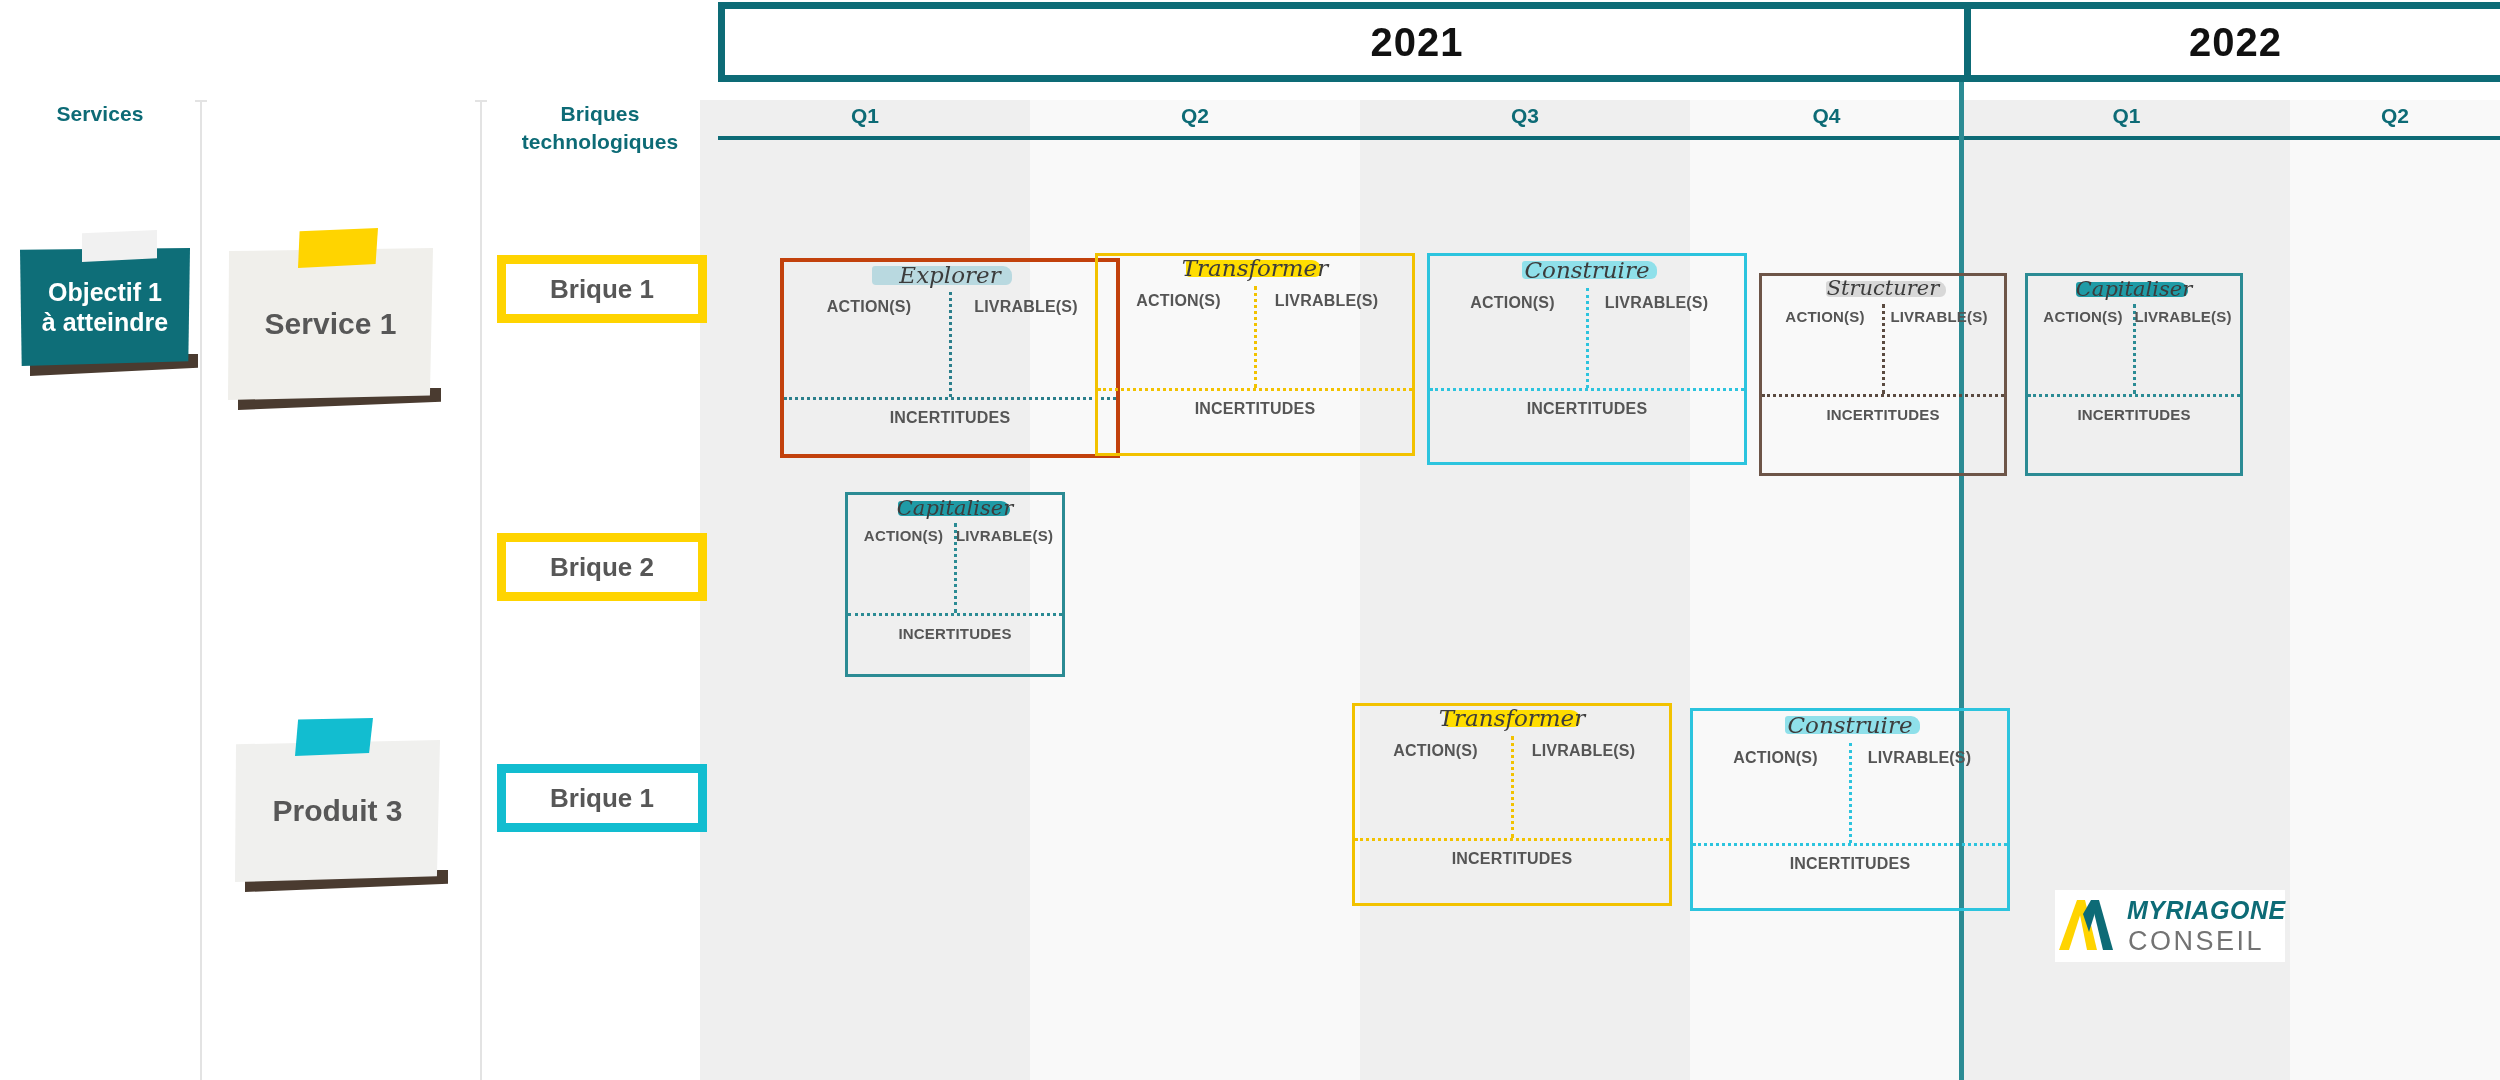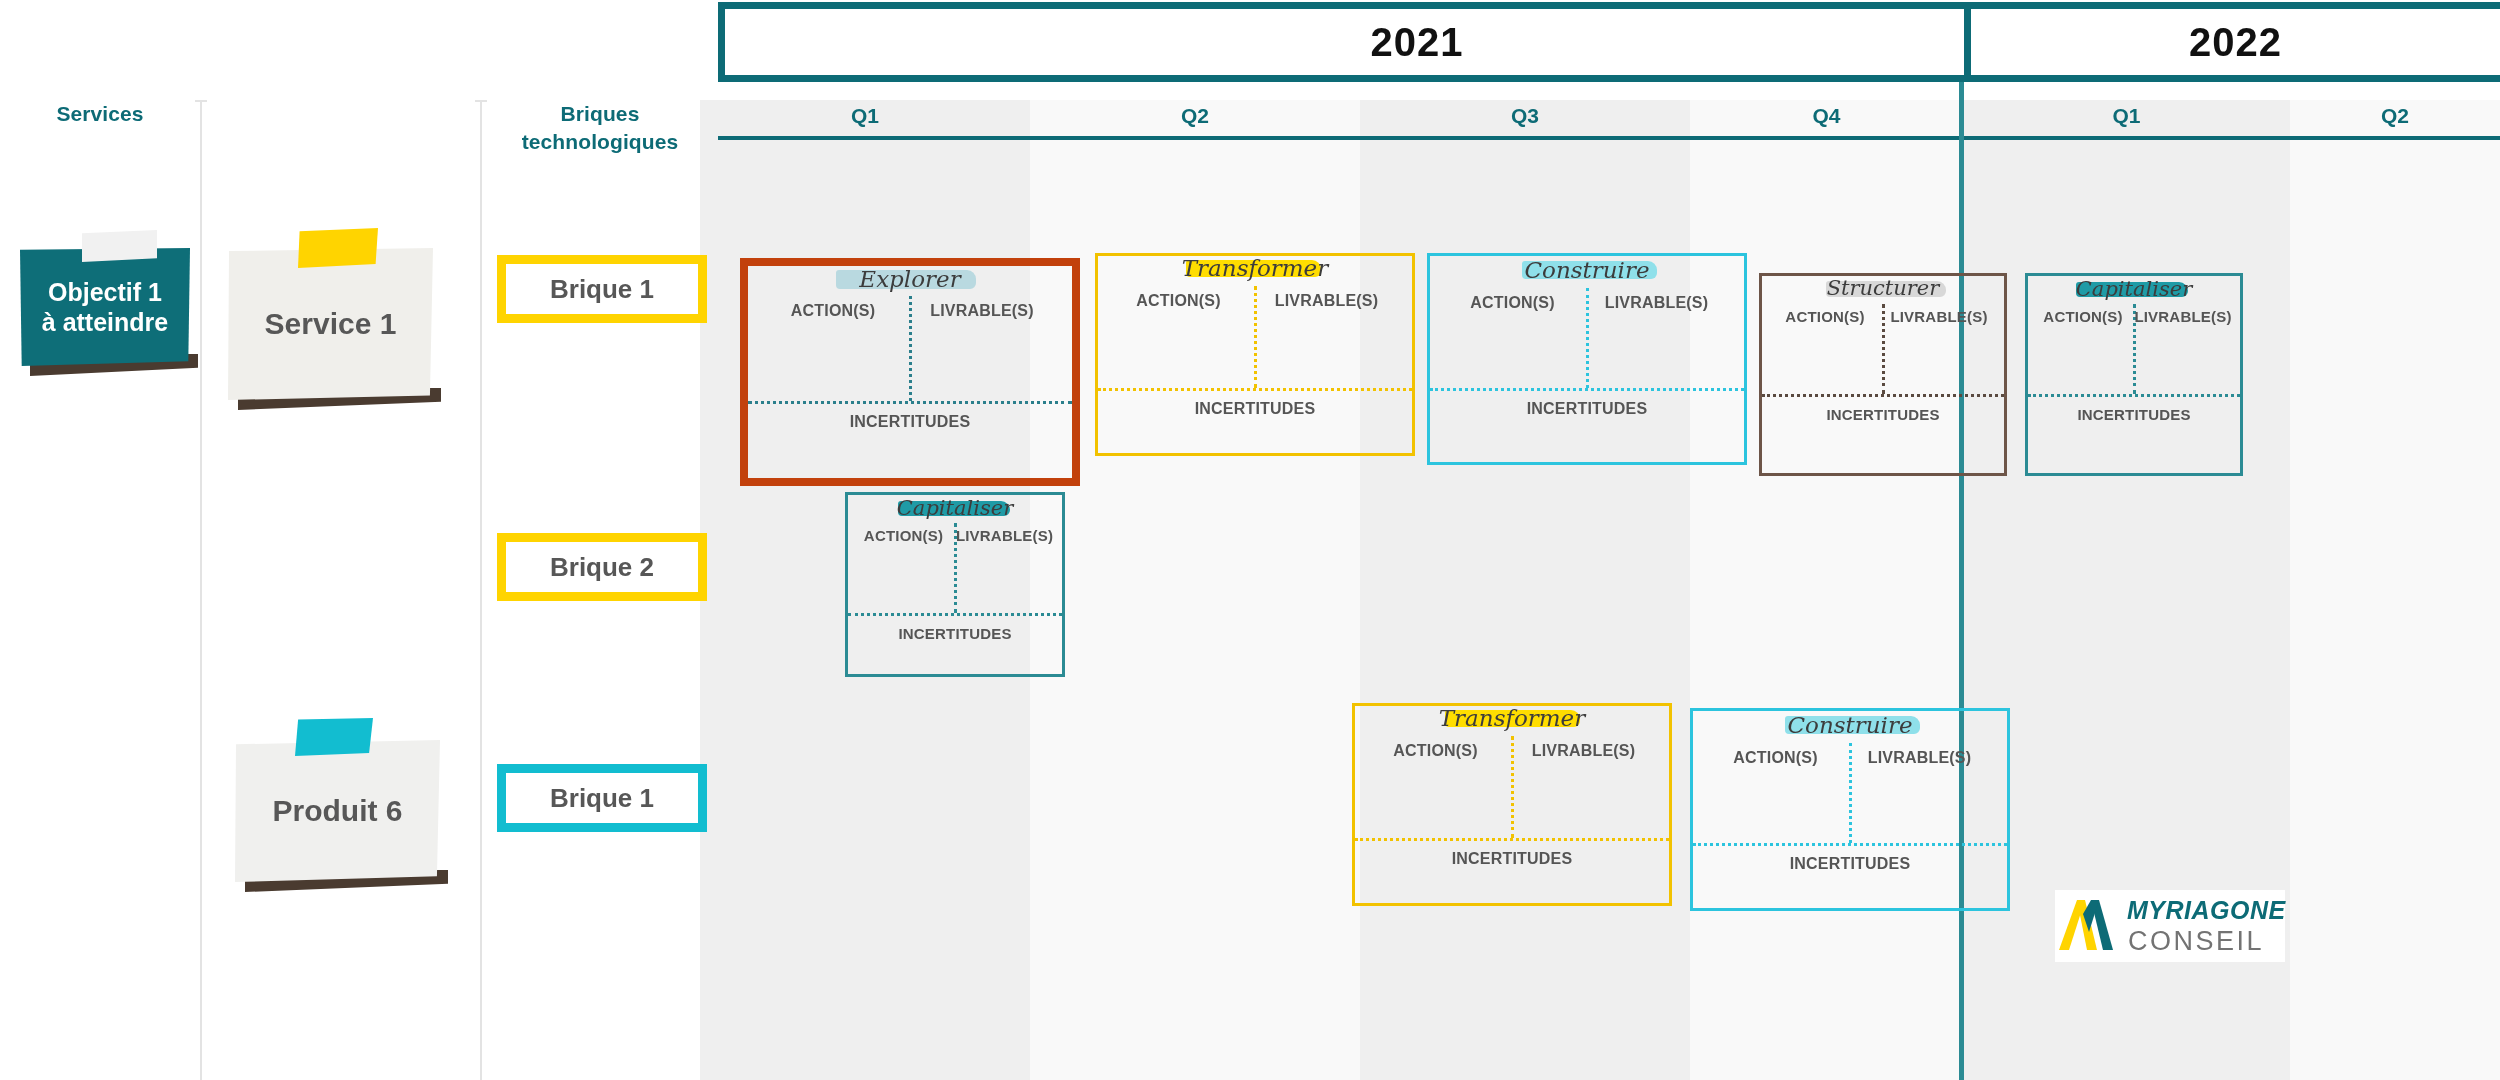--- a/index.html
+++ b/index.html
@@ -155,21 +155,21 @@
     <div class="shadow"></div>
     <div class="paper" style="font-size:30px;">
       <span>Service 1</span>
     </div>
     <div class="tape" style="left:70px;top:-20px;width:80px;height:40px;"></div>
   </div>
 
   <div class="note note-produit" style="left:235px;top:740px;width:205px;height:142px;">
     <div class="shadow"></div>
     <div class="paper" style="font-size:30px;">
-      <span>Produit 6</span>
+      <span>Produit 3</span>
     </div>
     <div class="tape" style="left:60px;top:-22px;width:78px;height:38px;"></div>
   </div>
 
   <div class="brique" style="left:497px;top:255px;width:210px;height:68px;border:9px solid #ffd400;font-size:26px;">
     <span>Brique 1</span>
   </div>
 
   <div class="brique" style="left:497px;top:533px;width:210px;height:68px;border:9px solid #ffd400;font-size:26px;">
     <span>Brique 2</span>
@@ -190,21 +190,21 @@
   <div class="q-label" style="left:1030px;top:104px;width:330px;font-size:21px;">Q2</div>
   <div class="q-label" style="left:1360px;top:104px;width:330px;font-size:21px;">Q3</div>
   <div class="q-label" style="left:1690px;top:104px;width:273px;font-size:21px;">Q4</div>
   <div class="q-label" style="left:1963px;top:104px;width:327px;font-size:21px;">Q1</div>
   <div class="q-label" style="left:2290px;top:104px;width:210px;font-size:21px;">Q2</div>
 
   <div class="q-rule" style="left:718px;top:136px;width:1782px;"></div>
 
   <div class="year-split" style="left:1959px;top:82px;height:998px;"></div>
 
-  <div class="card" style="left:740px;top:258px;width:340px;height:228px;border:8px solid #c2410c;">
+  <div class="card" style="left:780px;top:258px;width:340px;height:200px;border:4px solid #c2410c;">
     <div class="inner">
       <div class="brush" style="left:88px;top:4px;width:140px;height:19px;background:#b9d9e0;"></div>
       <div class="ttl" style="top:0px;font-size:23px;">Explorer</div>
       <div class="vdiv" style="top:30px;height:105px;border-color:#2b7f8c;"></div>
       <div class="hdiv" style="top:135px;border-color:#2b7f8c;"></div>
       <div class="lbl left" style="left:10px;top:36px;width:150px;font-size:16px;">ACTION(S)</div>
       <div class="lbl right" style="right:10px;top:36px;width:160px;font-size:16px;">LIVRABLE(S)</div>
       <div class="lbl inc" style="top:147px;font-size:16px;">INCERTITUDES</div>
     </div>
   </div>

